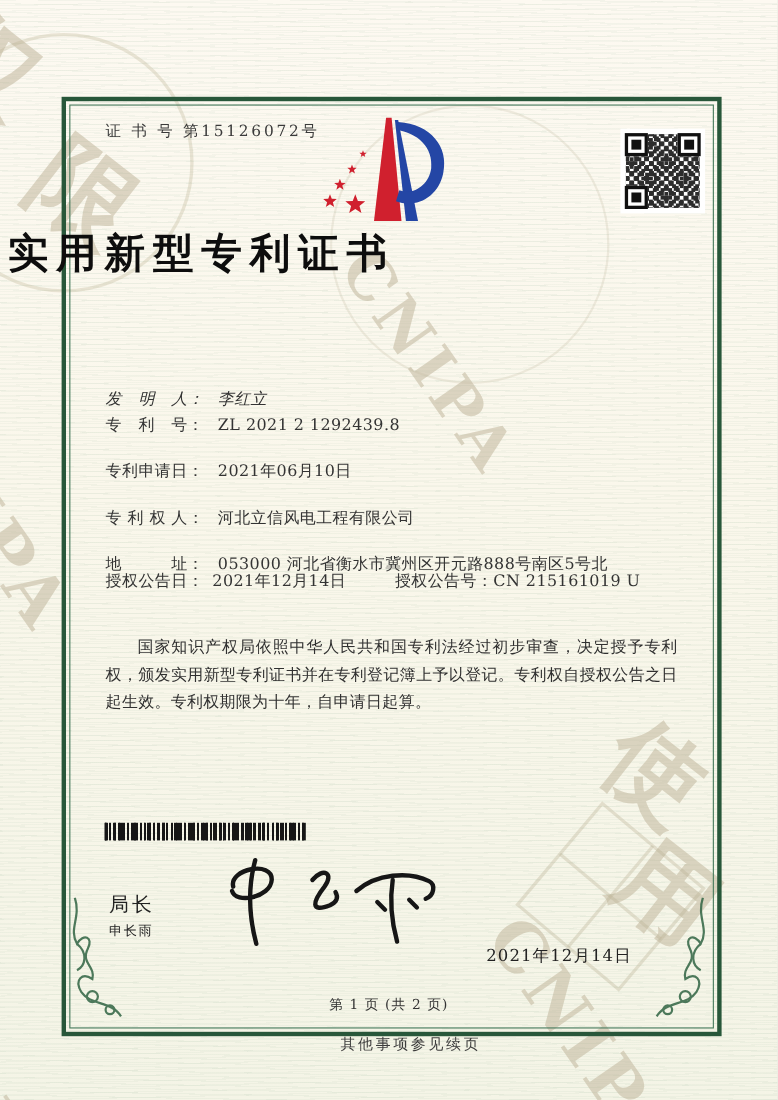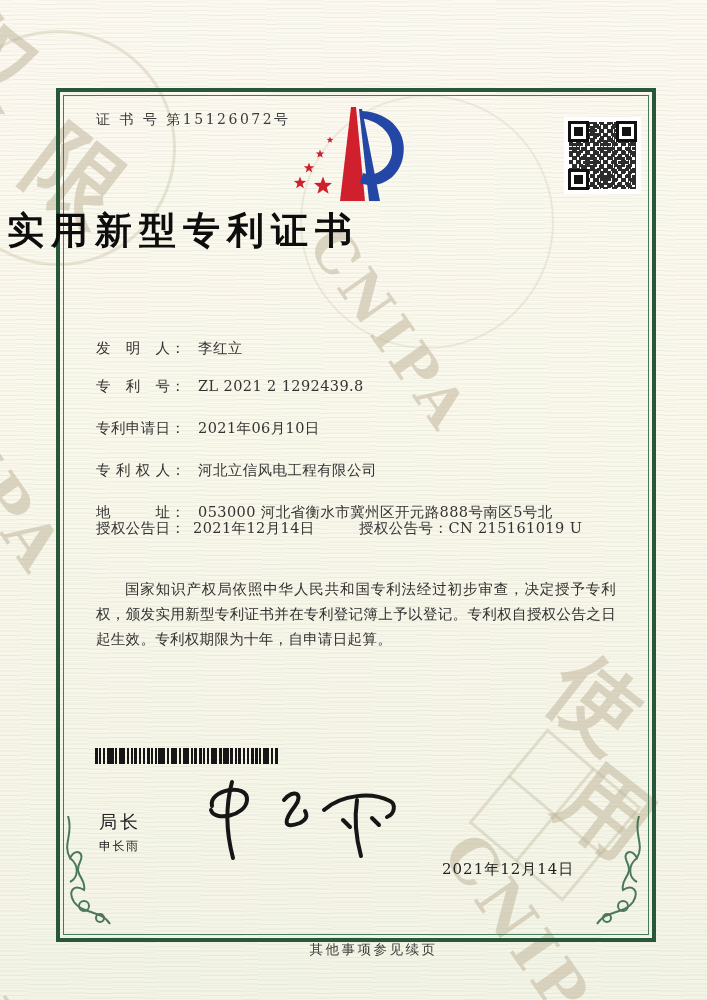--- a/index.html
+++ b/index.html
@@ -30,21 +30,21 @@
   .qr-pattern{position:absolute;inset:5px;opacity:.92;background:
       repeating-conic-gradient(#1b1b1b 0% 25%, transparent 0% 50%) 0 0/7px 7px,
       repeating-conic-gradient(#1b1b1b 0% 25%, transparent 0% 50%) 3px 2px/9px 9px;}
   .finder{position:absolute;width:15px;height:15px;border:3px solid #111;background:#fff;}
   .finder::after{content:"";position:absolute;inset:3px;background:#111;}
   .f-tl{left:4px;top:4px;} .f-tr{right:4px;top:4px;} .f-bl{left:4px;bottom:4px;}
   .title{left:0;right:0;top:206px;text-align:left;font-size:37px;font-weight:700;
          letter-spacing:7px;text-indent:7px;color:#0d0d0d;}
   .row{left:96px;width:520px;font-size:14.5px;letter-spacing:.4px;color:#333;}
   .row .label{display:inline-block;min-width:97px;}
-  .r0{top:297px;} .r1{top:339px;} .r2{top:377px;} .r3{top:419px;} .r4{top:461px;} .r5{top:503px;}
+  .r0{top:297px;} .r1{top:353px;font-style:italic;} .r2{top:377px;} .r3{top:419px;} .r4{top:461px;} .r5{top:503px;}
   .r6{top:519px;}
   .grant2{position:absolute;left:263px;top:0;white-space:nowrap;}
   .paras{left:96px;top:577px;width:520px;font-family:Liberation Serif, serif;}
   .paras p{margin:0;font-size:14.5px;line-height:25px;text-indent:2em;
            text-align:justify;letter-spacing:.3px;color:#303030;}
   .barcode{left:95px;top:748px;width:183px;height:16px;
     background-image:
       repeating-linear-gradient(90deg,#161616 0 2px,transparent 2px 4px),
       repeating-linear-gradient(90deg,#161616 0 1px,transparent 1px 9px),
       repeating-linear-gradient(90deg,#161616 0 3px,transparent 3px 13px);}
@@ -169,16 +169,17 @@
       <path d="M92,30 C102,18 112,24 103,36 C92,50 90,60 108,53 C114,50 116,46 113,41"></path>
       <path d="M132,40 C150,24 180,22 198,31 C204,34 203,44 195,47"></path>
       <path d="M165,30 C162,50 164,68 169,86"></path>
       <path d="M151,50 l7,7"></path>
       <path d="M180,48 l7,7"></path>
     </g>
   </svg>
 
   <div class="z issue-date">2021年12月14日</div>
 
+  <div class="z page-info">第 1 页 (共 2 页)</div>
 
   <div class="z footer-note">其他事项参见续页</div>
 
 </div>
 
 </body></html>

